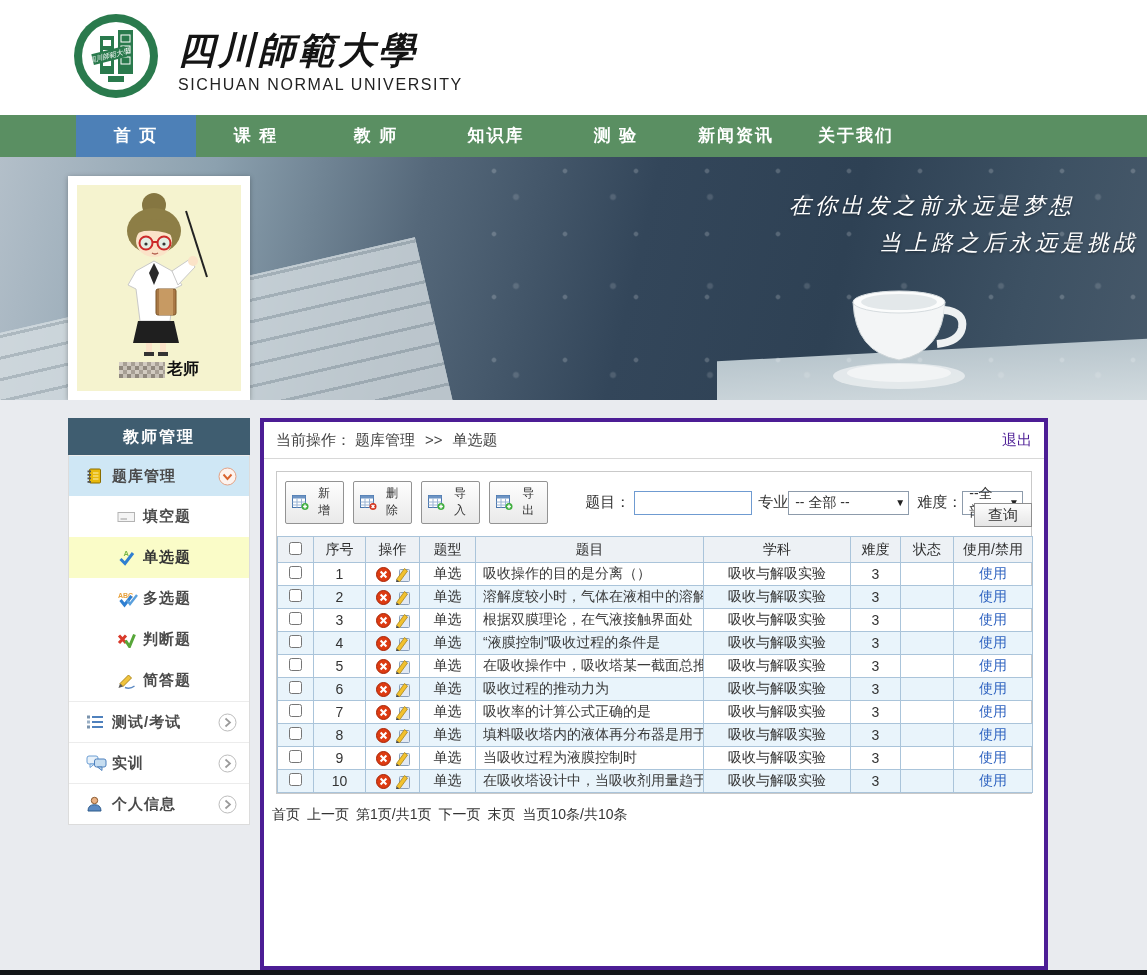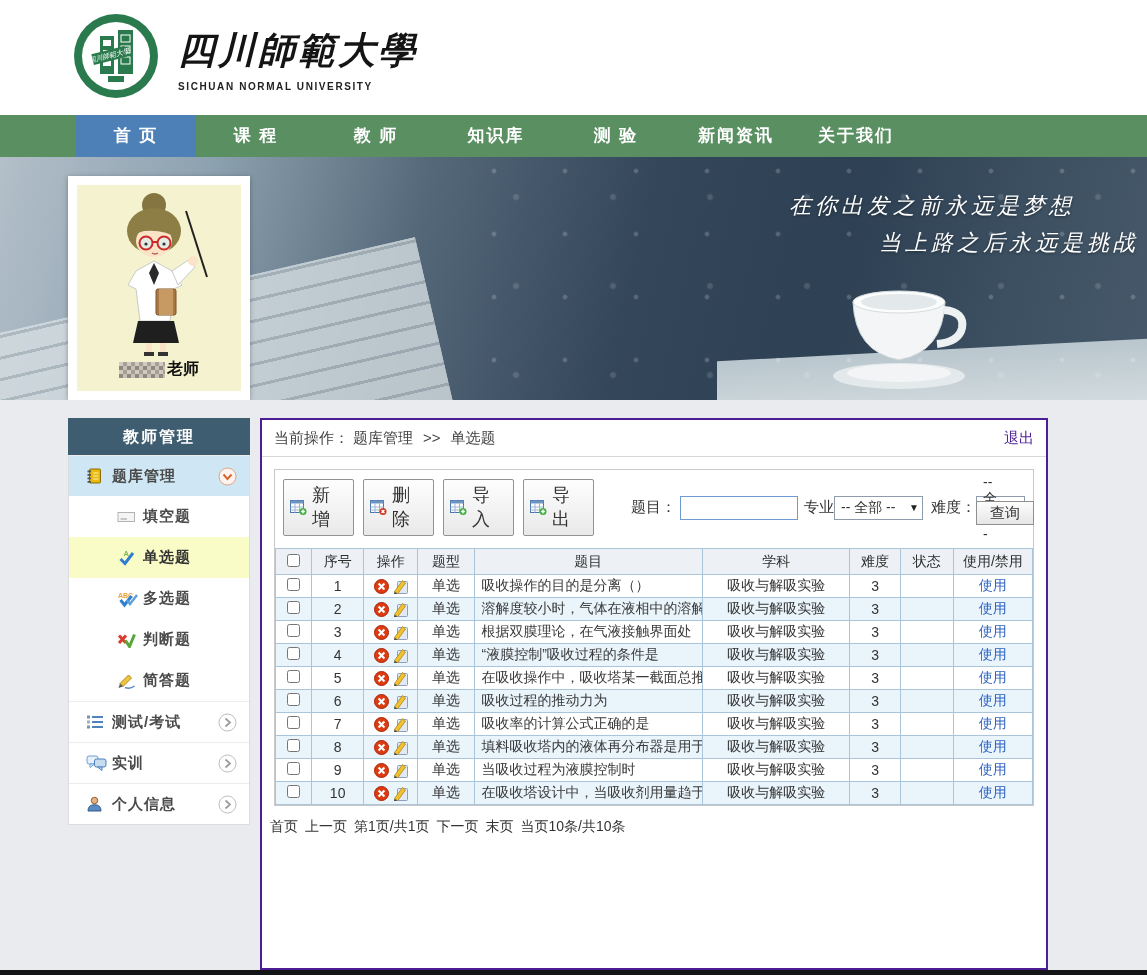--- a/index.html
+++ b/index.html
@@ -5,21 +5,21 @@
   * { margin:0; padding:0; box-sizing:border-box; }
   html,body { background:#e9ebef; }
   body { font-family:"Liberation Sans","DejaVu Sans",sans-serif; color:#333; }
   .page { position:relative; width:1147px; height:975px; overflow:hidden; background:#e9ebef; margin:0 auto; }
 
   
   .header { position:absolute; top:0; left:0; width:1147px; height:115px; background:#fff; }
   .seal { position:absolute; left:72px; top:12px; }
   .uni-names { position:absolute; left:178px; top:26px; }
   .uni-zh { font-family:"DejaVu Serif","Liberation Serif",serif; font-style:italic; font-weight:bold; font-size:37px; color:#141414; letter-spacing:3px; }
-  .uni-en { margin-top:5px; font-size:10px; font-weight:bold; letter-spacing:1.6px; color:#222; }
+  .uni-en { font-size:16px; font-weight:normal; letter-spacing:1.6px; color:#222; }
 
   
   .nav { position:absolute; top:115px; left:0; width:1147px; height:42px; background:#5a8f62; display:flex; padding-left:76px; }
   .nav-item { width:120px; height:42px; line-height:42px; text-align:center; color:#fff; font-size:17px; font-weight:bold; letter-spacing:2px; cursor:pointer; white-space:nowrap; }
   .nav-item.active { background:#4d80b7; }
 
   
   .banner { position:absolute; top:157px; left:0; width:1147px; height:243px; overflow:hidden;
     background:linear-gradient(103deg,#b3bfc9 0%,#8ca1af 18%,#55687a 36%,#33465a 55%,#2e4154 72%,#3d5163 88%,#47596a 100%); }
   .drops { position:absolute; right:0; top:0; width:58%; height:100%; opacity:.55; pointer-events:none;
@@ -52,29 +52,29 @@
   .menu-item { position:relative; height:41px; display:flex; align-items:center; cursor:pointer; border-top:1px solid #ececec; }
   .menu-item.top { padding-left:17px; }
   .menu-item.sub { padding-left:48px; border-top:none; }
   .menu-item .mi-icon { width:26px; display:flex; align-items:center; }
   .menu-item .mi-label { font-size:15px; color:#4a4a4a; font-weight:bold; letter-spacing:1px; }
   .menu-item .mi-chev { position:absolute; right:12px; top:11px; }
   .menu-item.hl-blue { background:#cfe7f5; }
   .menu-item.hl-yellow { background:#fafcc8; }
   .menu-item.hl-yellow .mi-label { color:#333; }
 
-  .main { position:absolute; left:260px; top:18px; width:788px; height:552px; background:#fff; border:2px solid #4c1d95; }
+  .main { position:absolute; left:260px; top:18px; width:788px; height:552px; background:#fff; border:4px solid #4c1d95; }
   .breadcrumb { height:37px; line-height:36px; border-bottom:1px solid #d8d8d8; padding:0 12px; font-size:15px; color:#444; display:flex; }
   .breadcrumb .sep { margin:0 10px; }
   .bc-section { margin-left:4px; }
   .logout { margin-left:auto; cursor:pointer; color:#4c1d95; }
 
   .panel { margin:12px; border:1px solid #c9c9c9; position:relative; }
   .toolbar { display:flex; align-items:center; padding:9px 8px 12px 8px; }
-  .tbtn { display:inline-flex; align-items:center; gap:5px; margin-right:9px; padding:3px 23px 4px 6px; font-size:18px; color:#333;
+  .tbtn { display:inline-flex; align-items:center; gap:5px; margin-right:9px; padding:3px 9px 4px 6px; font-size:12px; color:#333;
     background:linear-gradient(#fefefe,#e9e9e9); border:1px solid #939393; border-radius:2px; cursor:pointer; font-family:inherit; }
   .tico { display:inline-flex; }
   .fld-label { font-size:15px; color:#333; white-space:nowrap; }
   .q-input { width:118px; height:24px; border:1px solid #6f9bd1; margin:0 6px 0 4px; padding:0 4px; font-size:14px; }
   .sel { position:relative; height:24px; border:1px solid #8d9bab; background:#fff; display:inline-flex; align-items:center; padding:0 18px 0 6px; font-size:14px; color:#333; cursor:pointer; }
   .sel .arr { position:absolute; right:3px; top:5px; font-size:10px; color:#222; }
   .sel-major { width:130px; margin-right:8px; }
   .sel-diff { width:64px; }
   .lbl-q { margin-left:28px; }
   .search-btn { position:absolute; right:-1px; top:31px; z-index:3; width:58px; height:24px; font-size:15px; color:#333;

